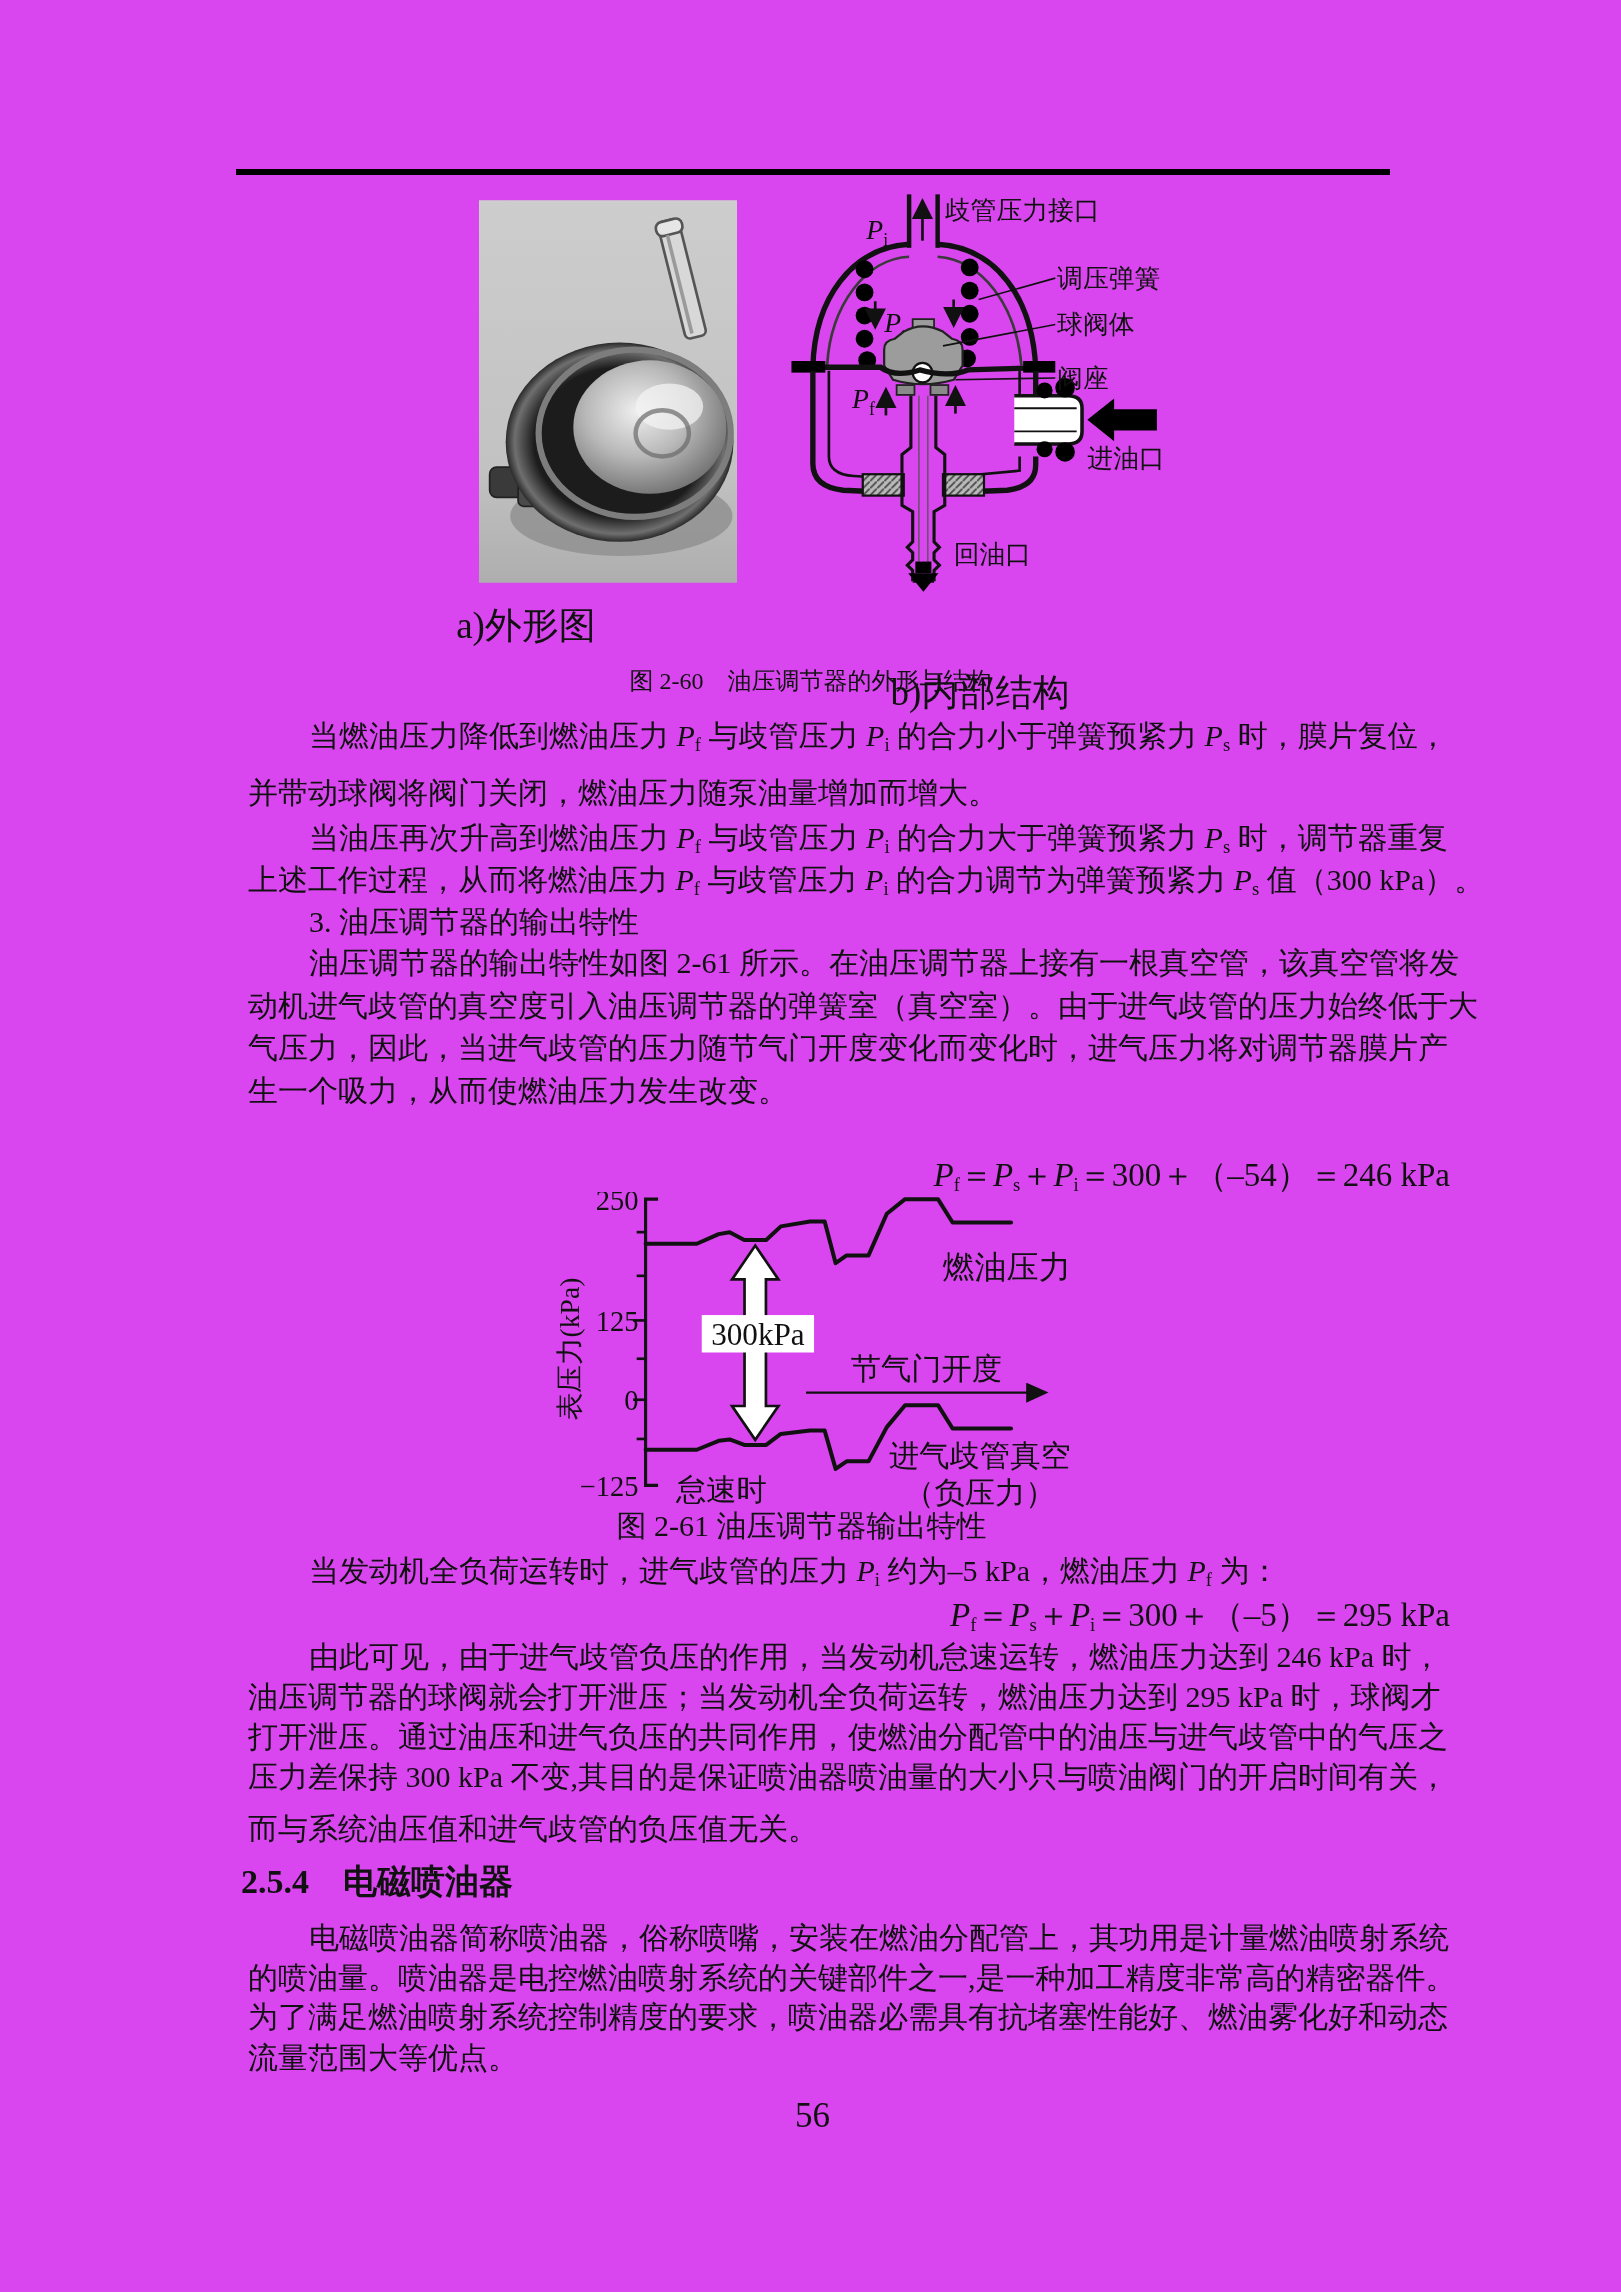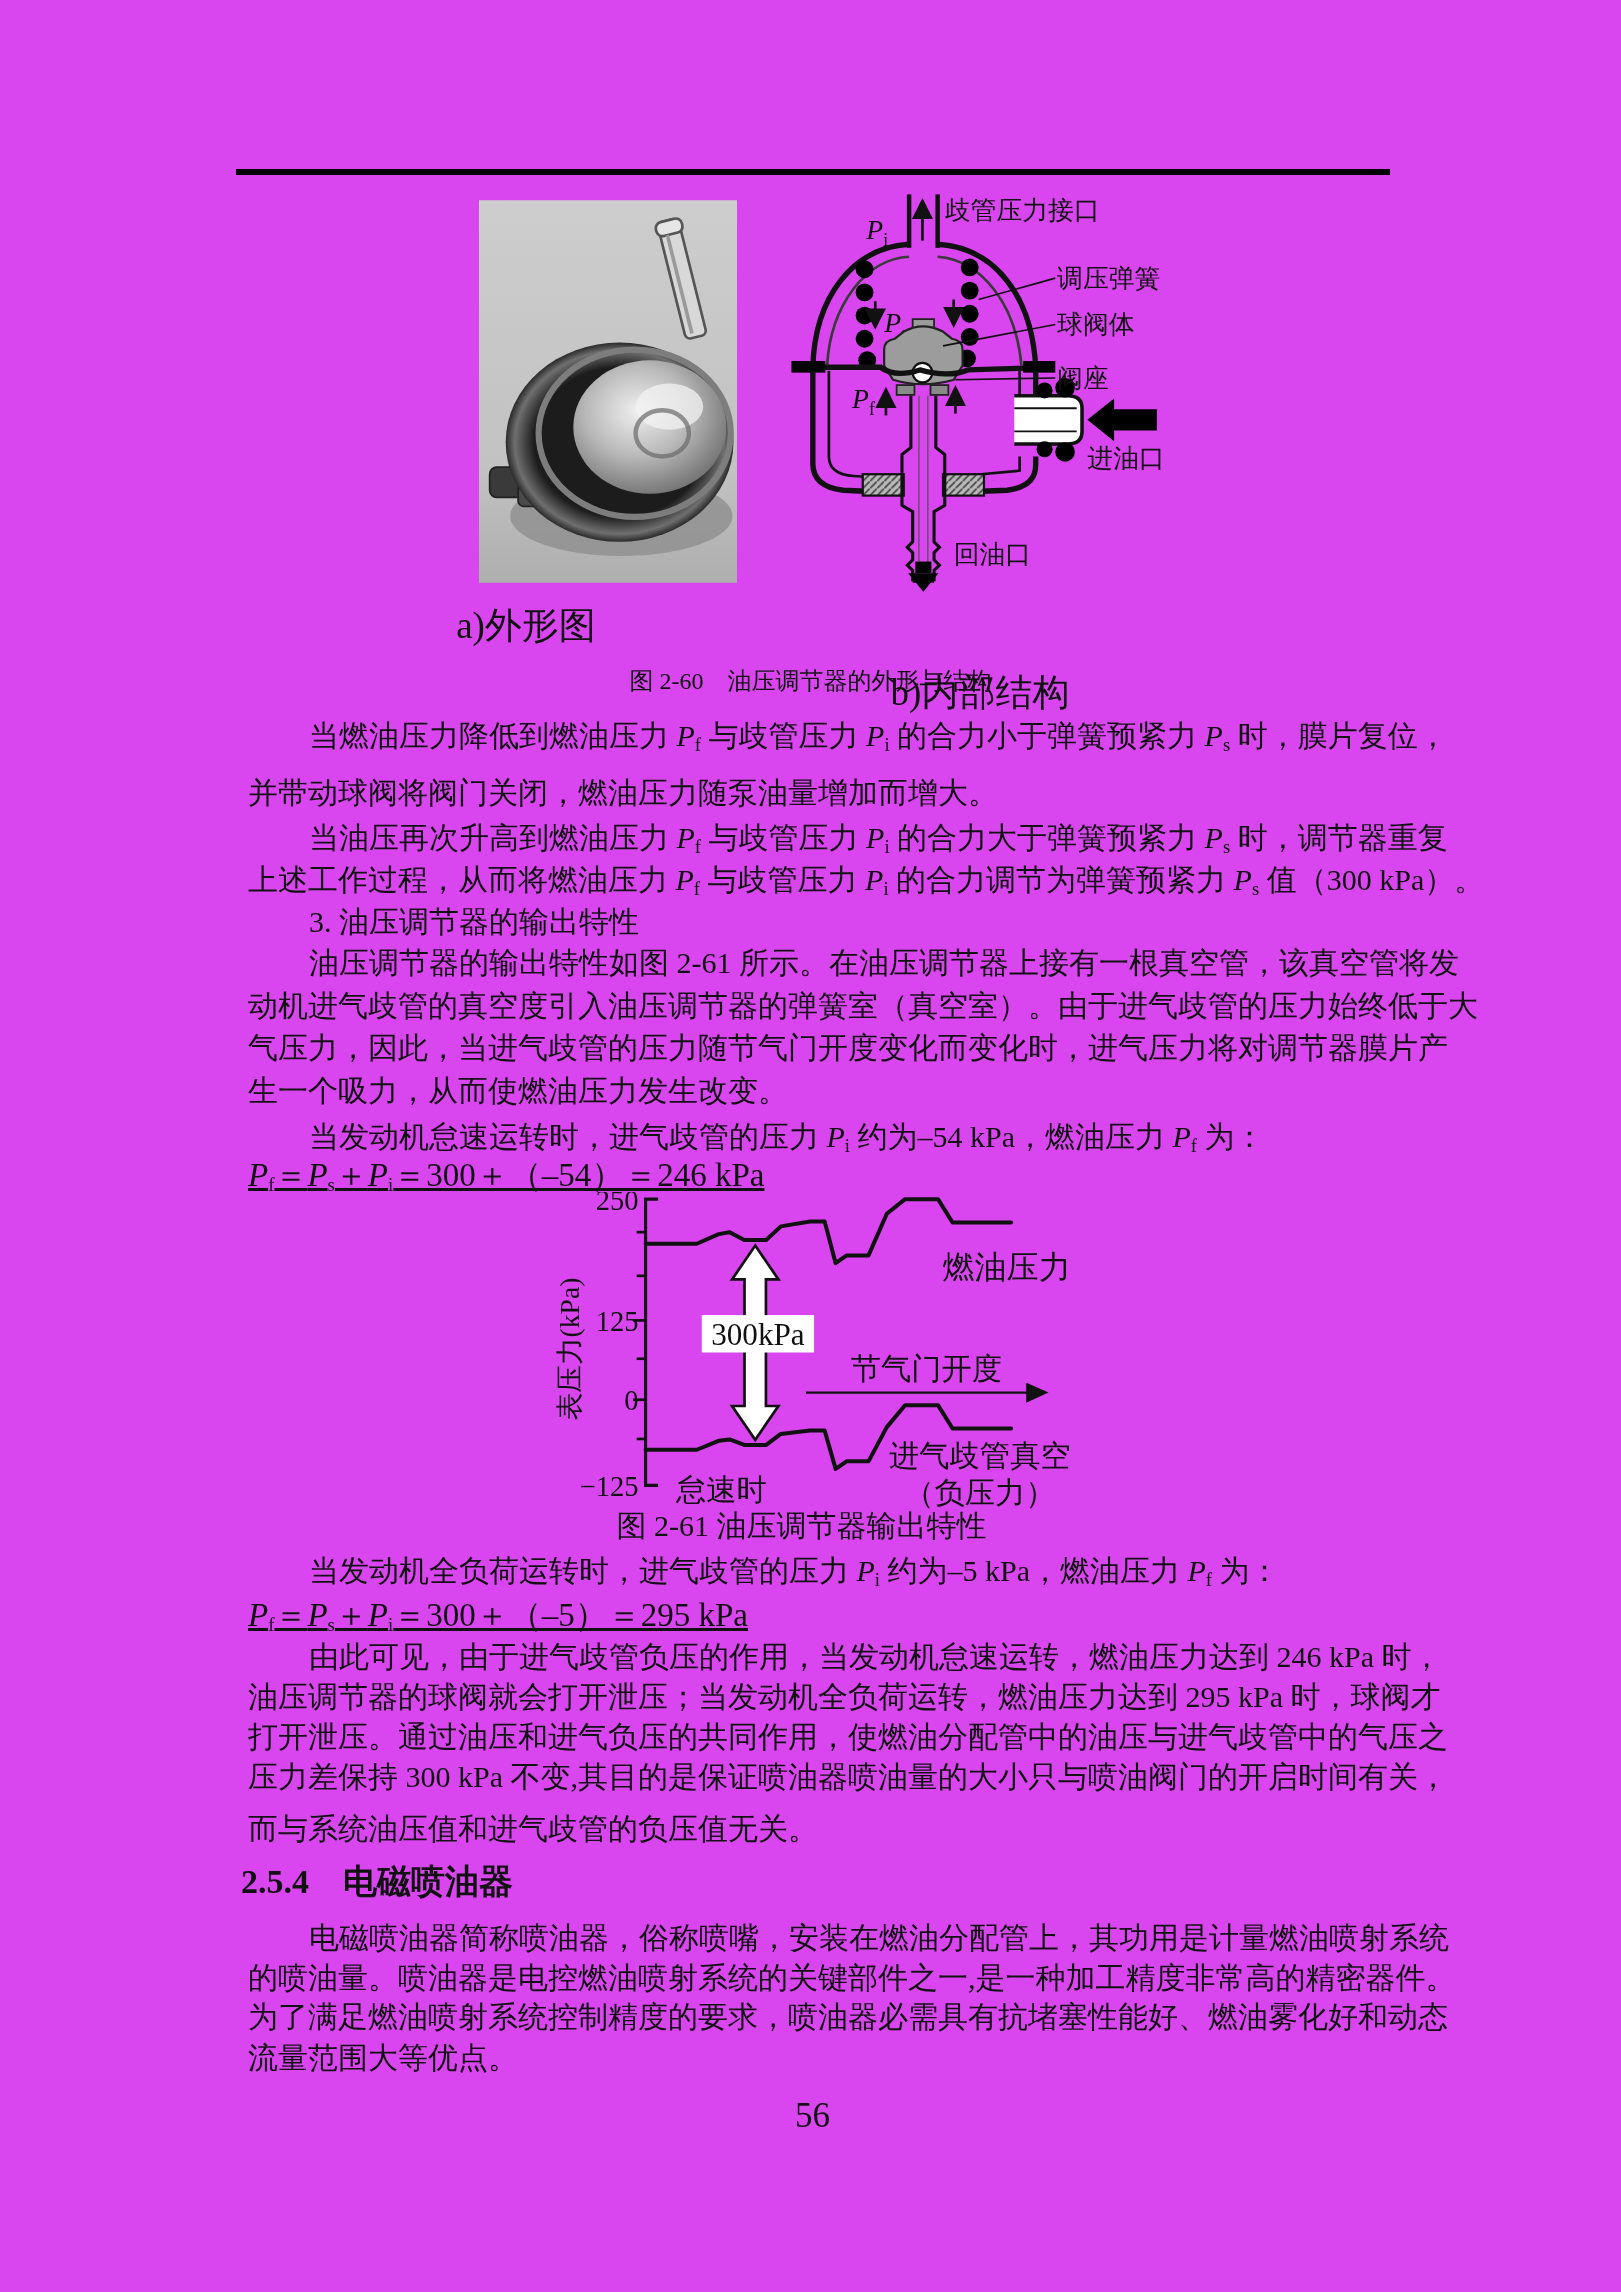--- a/index.html
+++ b/index.html
@@ -3,21 +3,21 @@
 <meta charset="utf-8">
 <style>
   html,body{margin:0;padding:0;background:#888;}
   .page{position:relative;width:1622px;height:2293px;background:#d946ef;margin:0 auto;
         font-family:"Liberation Serif","DejaVu Serif",serif;color:#111;overflow:hidden;}
   .rule{position:absolute;background:#000;}
   .bline{position:absolute;left:248px;white-space:nowrap;font-size:30px;line-height:39px;}
   .indent{padding-left:61px;}
   .bline i, .formula i{font-style:italic;font-family:"Liberation Serif","DejaVu Serif",serif;}
   .bline sub, .formula sub{font-size:18.7px;vertical-align:-5.3px;line-height:0;}
-  .formula{position:absolute;left:248px;width:1194px;text-align:left;font-size:33px;white-space:nowrap;text-decoration:underline;}
+  .formula{position:absolute;left:256px;width:1194px;text-align:right;font-size:33px;white-space:nowrap;}
   .heading{position:absolute;left:241px;font-size:34px;font-weight:bold;white-space:nowrap;}
   .figcap{position:absolute;font-size:24px;text-align:center;white-space:nowrap;margin-top:20px;}
   .subcap{position:absolute;font-size:37px;text-align:center;white-space:nowrap;}
   .pagenum{position:absolute;left:248px;width:1129px;top:2096px;text-align:center;font-size:35px;}
   .chartcap{position:absolute;left:552px;width:499px;top:1506px;text-align:center;font-size:30px;white-space:nowrap;}
   svg text{font-family:"Liberation Serif","DejaVu Serif",serif;fill:#111;}
 </style>
 </head>
 <body>
 
@@ -175,21 +175,20 @@
 
   <div class="bline indent" style="top:716px;">当燃油压力降低到燃油压力 <i>P</i><sub>f</sub> 与歧管压力 <i>P</i><sub>i</sub> 的合力小于弹簧预紧力 <i>P</i><sub>s</sub> 时，膜片复位，</div>
   <div class="bline" style="top:773px;">并带动球阀将阀门关闭，燃油压力随泵油量增加而增大。</div>
   <div class="bline indent" style="top:818px;">当油压再次升高到燃油压力 <i>P</i><sub>f</sub> 与歧管压力 <i>P</i><sub>i</sub> 的合力大于弹簧预紧力 <i>P</i><sub>s</sub> 时，调节器重复</div>
   <div class="bline" style="top:860px;">上述工作过程，从而将燃油压力 <i>P</i><sub>f</sub> 与歧管压力 <i>P</i><sub>i</sub> 的合力调节为弹簧预紧力 <i>P</i><sub>s</sub> 值（300 kPa）。</div>
   <div class="bline indent" style="top:902px;">3. 油压调节器的输出特性</div>
   <div class="bline indent" style="top:943px;">油压调节器的输出特性如图 2-61 所示。在油压调节器上接有一根真空管，该真空管将发</div>
   <div class="bline" style="top:986px;">动机进气歧管的真空度引入油压调节器的弹簧室（真空室）。由于进气歧管的压力始终低于大</div>
   <div class="bline" style="top:1028px;">气压力，因此，当进气歧管的压力随节气门开度变化而变化时，进气压力将对调节器膜片产</div>
   <div class="bline" style="top:1071px;">生一个吸力，从而使燃油压力发生改变。</div>
-  <div class="bline indent" style="top:1117px;">当发动机怠速运转时，进气歧管的压力 <i>P</i><sub>i</sub> 约为–54 kPa，燃油压力 <i>P</i><sub>f</sub> 为：</div>
 
   <div class="formula" style="top:1153px;"><i>P</i><sub>f</sub><span>＝</span><i>P</i><sub>s</sub><span>＋</span><i>P</i><sub>i</sub><span>＝300＋（–54）＝246 kPa</span></div>
 
   <svg style="position:absolute;left:552px;top:1192px;" width="517" height="321" viewBox="0 0 580 360">
     <defs>
       <marker id="ah2" markerWidth="12" markerHeight="12" refX="8" refY="4.5" orient="auto">
         <path d="M0,0 L10,4.5 L0,9 Z" fill="#111"></path>
       </marker>
     </defs>
 

